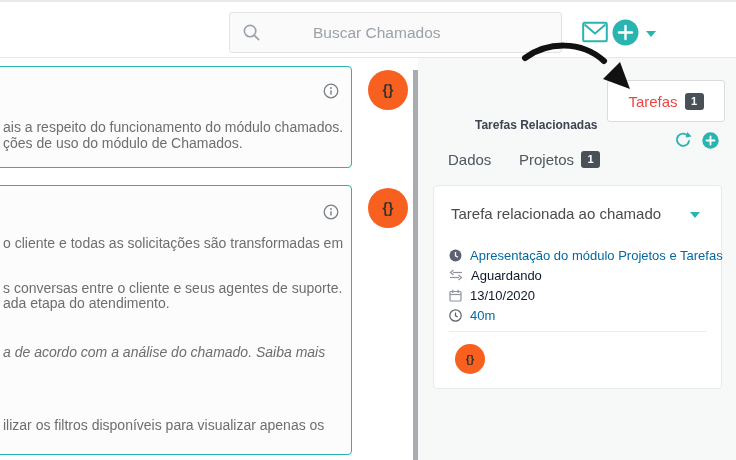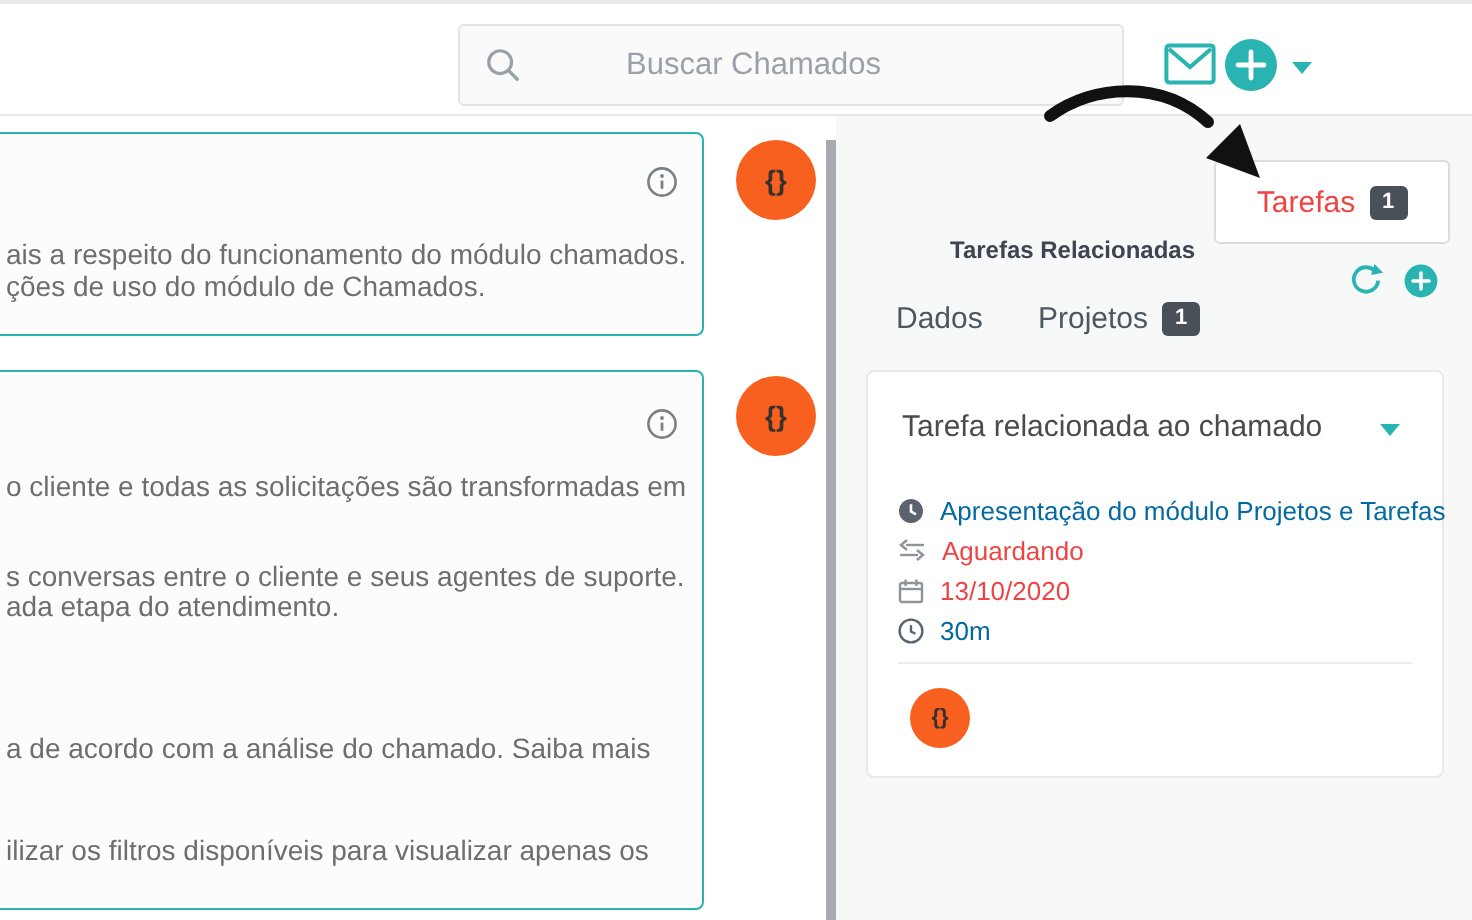--- a/index.html
+++ b/index.html
@@ -46,21 +46,21 @@
   .card{position:absolute;left:15px;top:127px;width:289px;height:204px;background:#fff;
         border:1px solid #e9e9e9;border-radius:4px;box-sizing:border-box;}
   .card-title-row{position:absolute;left:0;top:0;width:100%;height:48px;cursor:pointer;}
   .card-title{position:absolute;left:17px;top:19px;font-size:15px;color:#4b4b4b;white-space:nowrap;}
   .card-caret{position:absolute;right:21px;top:26px;width:0;height:0;
         border-left:5px solid transparent;border-right:5px solid transparent;
         border-top:6px solid #2ab4b1;}
   .detail-row{position:absolute;left:15px;display:flex;align-items:center;gap:8px;height:16px;}
   .detail-row .dtxt{font-size:13px;white-space:nowrap;}
   .d-dark{color:#0369a1;}
-  .d-gray{color:#ef4444;}
+  .d-gray{color:#0f172a;}
   .card-divider{position:absolute;left:15px;right:15px;top:145px;border-top:1px solid #ebebeb;}
   .avatar-sm{position:absolute;left:21px;top:158px;width:30px;height:30px;font-size:11px;}
 
   .annotation-arrow{position:absolute;left:497px;top:30px;pointer-events:none;}
 </style>
 </head>
 <body>
 
 <div id="app">
 
@@ -109,21 +109,21 @@
     <span class="info-ico" style="top:18px;">
       <svg width="16" height="16" viewBox="0 0 16 16">
         <circle cx="8" cy="8" r="6.8" fill="none" stroke="#7a8087" stroke-width="1.3"></circle>
         <circle cx="8" cy="5" r="0.95" fill="#7a8087"></circle>
         <line x1="8" y1="7.3" x2="8" y2="11.4" stroke="#7a8087" stroke-width="1.4"></line>
       </svg>
     </span>
     <div class="line" style="top:49px;">o cliente e todas as solicitações são transformadas em</div>
     <div class="line" style="top:94px;">s conversas entre o cliente e seus agentes de suporte.</div>
     <div class="line" style="top:109px;">ada etapa do atendimento.</div>
-    <div class="line" style="top:180px;">a de acordo com a análise do chamado. Saiba mais</div>
+    <div class="line" style="top:158px;font-style:italic;">a de acordo com a análise do chamado. Saiba mais</div>
     <div class="line" style="top:231px;">ilizar os filtros disponíveis para visualizar apenas os</div>
   </div>
 
   <div class="avatar avatar-lg" style="top:70px;">{}</div>
   <div class="avatar avatar-lg" style="top:188px;">{}</div>
 
   <div class="vscrollbar"></div>
 
   <div class="panel">
 
@@ -197,21 +197,21 @@
         <span class="dtxt d-gray">13/10/2020</span>
       </div>
 
       <div class="detail-row" style="top:121px;">
         <span style="display:flex;">
           <svg width="13" height="13" viewBox="0 0 13 13">
             <circle cx="6.5" cy="6.5" r="5.7" fill="none" stroke="#5c6370" stroke-width="1.2"></circle>
             <path d="M6.5 3.6 V6.8 L8.7 7.9" fill="none" stroke="#5c6370" stroke-width="1.2"></path>
           </svg>
         </span>
-        <span class="dtxt d-dark">30m</span>
+        <span class="dtxt d-dark">40m</span>
       </div>
 
       <div class="card-divider"></div>
       <div class="avatar avatar-sm">{}</div>
     </div>
   </div>
 
   <svg class="annotation-arrow" width="145" height="65" viewBox="0 0 145 65">
     <path d="M 28 28 C 50 12, 84 10, 107 31" fill="none" stroke="#111" stroke-width="6" stroke-linecap="round"></path>
     <polygon points="133,59 106,49 123,32" fill="#111"></polygon>

